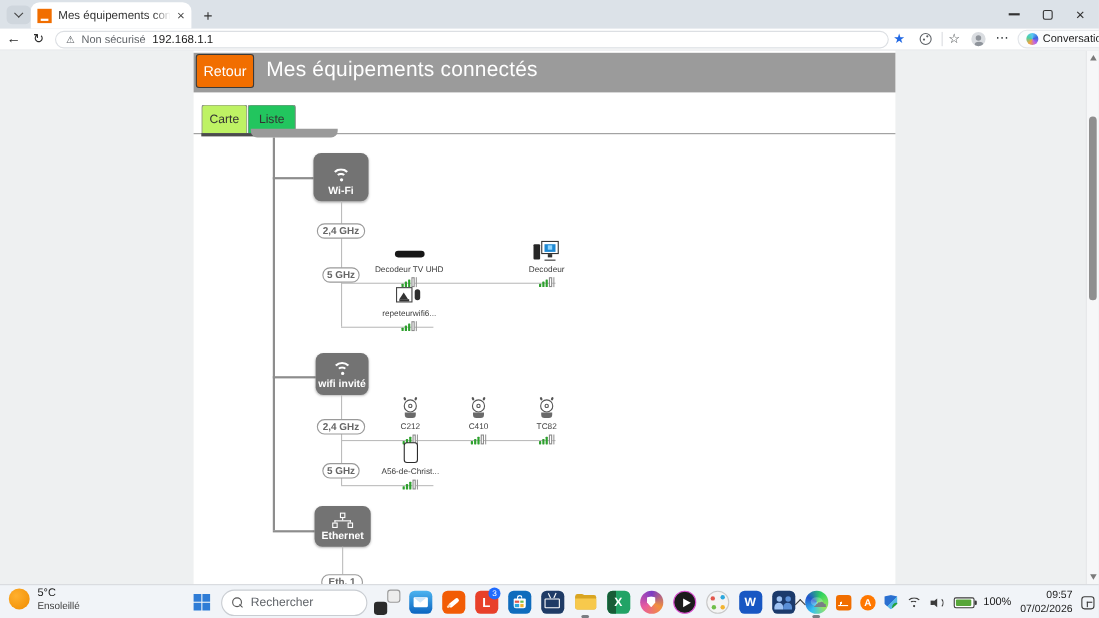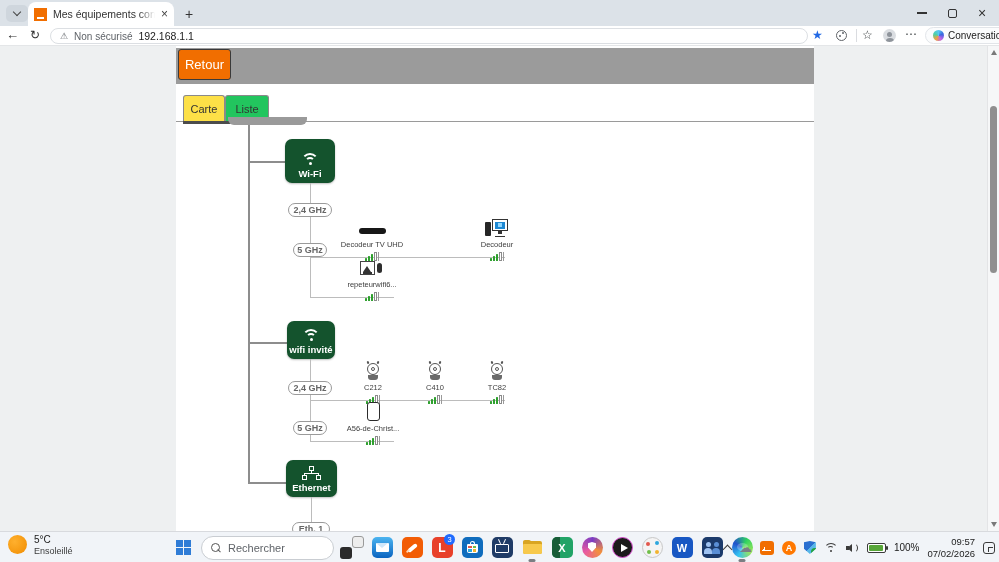--- a/index.html
+++ b/index.html
@@ -46,31 +46,31 @@
   #conv-btn{position:absolute;left:925px;top:1px;height:17px;border:1px solid #e2e5e9;background:#fbfcfd;border-radius:9px;display:flex;align-items:center;padding:0 7px;gap:4px}
   #copilot-ico{width:11px;height:11px;border-radius:50%;background:conic-gradient(#58c7f3,#3a66e0,#c064e8,#f2a33c,#4cd0a5,#58c7f3)}
   #conv-label{font-size:10px;color:#1b1b1b}
 
   
   #page-area{position:absolute;left:0;top:46px;width:999px;height:485px;background:#eef0f1;overflow:hidden}
   #panel{position:absolute;left:176px;top:0;width:638px;height:485px;background:#fff}
   #page-header{position:absolute;left:0;top:2px;width:638px;height:36px;background:#9b9b9b}
   #btn-retour{position:absolute;left:2px;top:1px;width:53px;height:31px;background:#f16e00;border:1px solid #3a3a3a;border-radius:3px;color:#fff;font-size:13px;display:flex;align-items:center;justify-content:center}
   #page-title{position:absolute;left:66px;top:5px;color:#fff;font-size:19px;letter-spacing:.2px}
-  .view-tab{position:absolute;top:49px;height:27px;background:#fde047;border:1px solid #8a8a8a;border-bottom:none;border-radius:3px 3px 0 0;font-size:11px;color:#333;display:flex;align-items:center;justify-content:center}
+  .view-tab{position:absolute;top:49px;height:27px;background:#bef264;border:1px solid #8a8a8a;border-bottom:none;border-radius:3px 3px 0 0;font-size:11px;color:#333;display:flex;align-items:center;justify-content:center}
   #vtab-0{left:7px;width:42px}
   #vtab-1{left:49px;width:44px;background:#22c55e}
   #tab-underline{position:absolute;left:7px;top:75px;width:98px;height:3px;background:#4c4c4c}
   #tabs-baseline{position:absolute;left:0;top:75px;width:638px;height:1px;background:#9a9a9a}
 
   
   #tree{position:absolute;left:0;top:0;width:999px;height:485px}
   .tl{position:absolute;background:#8d8d8d}          
   .tl2{position:absolute;background:#bcbcbc}
-  .node-box{position:absolute;background:#14532d;border-radius:7px;display:flex;flex-direction:column;align-items:center;justify-content:flex-end;padding-bottom:4px;box-shadow:0 1px 2px rgba(0,0,0,.25)}
+  .node-box{position:absolute;background:#737373;border-radius:7px;display:flex;flex-direction:column;align-items:center;justify-content:flex-end;padding-bottom:4px;box-shadow:0 1px 2px rgba(0,0,0,.25)}
   .node-label{color:#fff;font-size:9.5px;font-weight:bold;white-space:nowrap}
   .pill{position:absolute;height:14px;background:#fff;border:1px solid #9a9a9a;border-radius:7px;display:flex;align-items:center;justify-content:center;font-size:9px;font-weight:bold;color:#666;white-space:nowrap}
   .device{position:absolute;width:74px;display:flex;flex-direction:column;align-items:center}
   .dev-icon{height:20px;display:flex;align-items:flex-end;justify-content:center}
   .dev-label{height:10px;font-size:7.5px;color:#3d3d3d;white-space:nowrap;margin-top:3px}
   .dev-signal{height:10px;display:flex;align-items:flex-end;gap:1px;margin-top:1px}
   .sbar{width:2px;border-radius:.5px}
   .sbar-o{width:2.5px;height:9px;border:1px solid #8b8b8b;background:#fff}
   .stick{width:1px;height:9px;background:#9a9a9a}
 
@@ -211,20 +211,21 @@
     <div id="conv-btn">
       <span id="copilot-ico"></span>
       <span id="conv-label">Conversation</span>
     </div>
   </div>
 
   <div id="page-area">
     <div id="panel">
       <div id="page-header">
         <div id="btn-retour">Retour</div>
+        <div id="page-title">Mes équipements connectés</div>
       </div>
       <div id="vtab-0" class="view-tab">Carte</div>
       <div id="vtab-1" class="view-tab">Liste</div>
       <div id="tabs-baseline"></div>
       <div id="tab-underline"></div>
     </div>
     <div id="tree">
         <div style="left: 228px; top: 71px; width: 79px; height: 8px; position: absolute; background: rgb(154, 154, 154); border-radius: 0px 0px 6px 6px;"></div>
         <div class="tl" style="left: 248px; top: 79px; width: 2px; height: 357px;"></div>
         <div class="tl" style="left: 248px; top: 115px; width: 37px; height: 2px;"></div>

